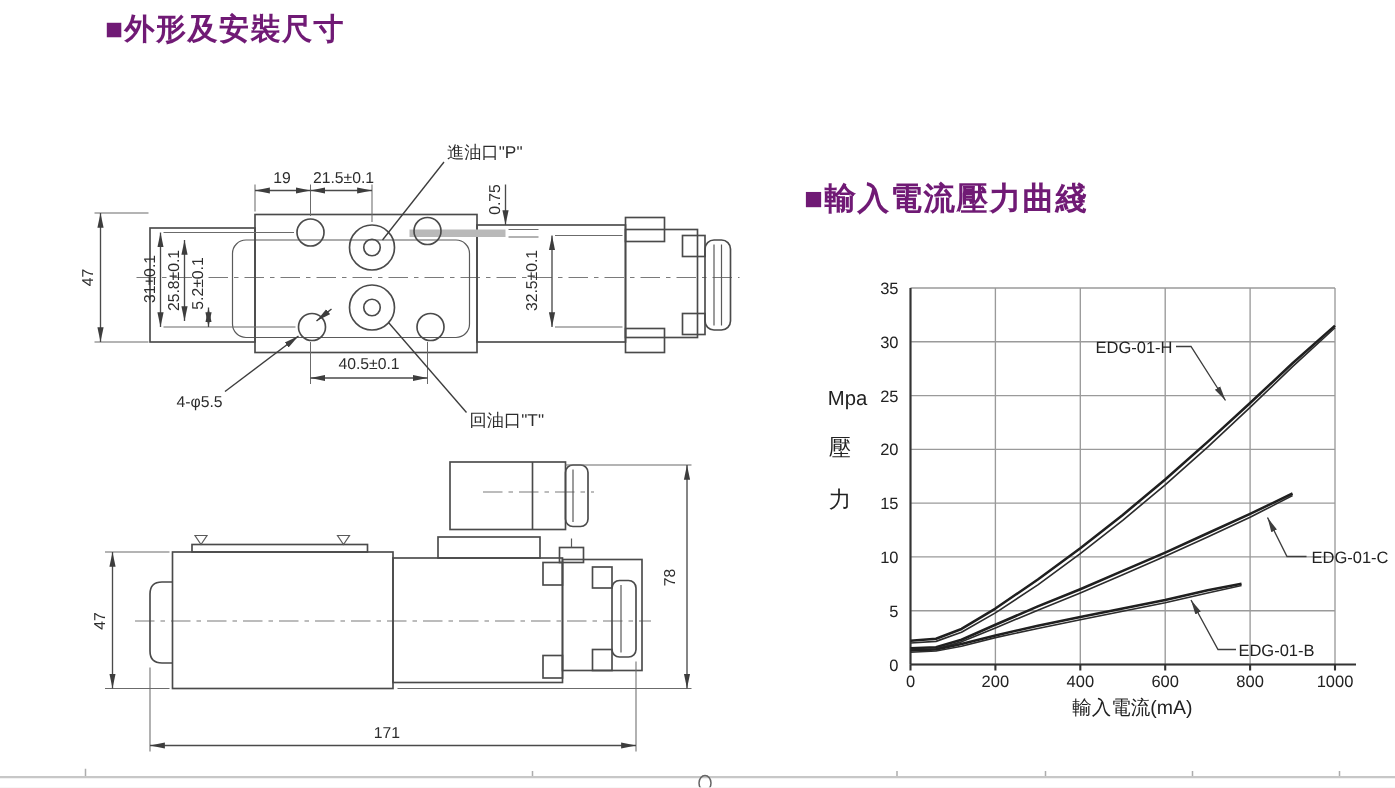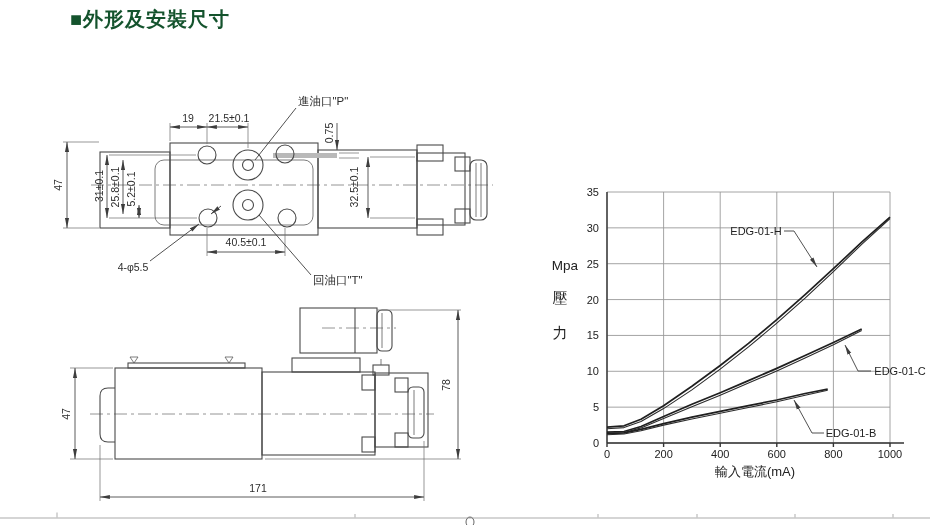--- a/index.html
+++ b/index.html
@@ -1,18 +1,18 @@
 <!DOCTYPE html>
 <html><head>
 <meta charset="utf-8">
 <style>
   html,body{margin:0;padding:0;background:#f2f2f2;}
   #page{position:relative;width:930px;height:525px;background:#ffffff;overflow:hidden;
         font-family:"Liberation Sans",sans-serif;border-right:1px solid #e0e0e0;}
-  .heading{position:absolute;font-weight:700;color:#14532d;letter-spacing:1px;}
+  .heading{position:absolute;font-weight:700;color:#701a75;letter-spacing:1px;}
   #h1{left:70px;top:6px;font-size:20px;}
   #h2{left:536px;top:118px;font-size:21px;}
   svg{position:absolute;overflow:visible;}
   
   .ln{fill:none;stroke:#4a4a4a;stroke-width:1.1;}
   .lnt{fill:none;stroke:#5a5a5a;stroke-width:0.8;}
   .cl{fill:none;stroke:#7a7a7a;stroke-width:0.8;stroke-dasharray:13 4 3 4;}
   .dim{fill:none;stroke:#4a4a4a;stroke-width:0.9;}
   .ext{fill:none;stroke:#6b6b6b;stroke-width:0.7;}
   .dimtxt{font:10.5px "Liberation Sans",sans-serif;fill:#2d2d2d;}
@@ -31,20 +31,21 @@
   .xlab{font:13px "Liberation Sans",sans-serif;fill:#222;}
   .pagestrip{stroke:#c7c7c7;stroke-width:1.5;}
   .pagetick{stroke:#adadad;stroke-width:1;}
 </style>
 </head>
 <body>
 
 <div id="page">
 
   <div id="h1" class="heading">■外形及安裝尺寸</div>
+  <div id="h2" class="heading">■輸入電流壓力曲綫</div>
 
   <svg style="left:55px;top:75px;width:440px;height:220px" viewBox="0 0 440 220">
     <defs>
       <marker id="arE" viewBox="0 0 12 6" refX="12" refY="3" markerWidth="11" markerHeight="6" orient="auto">
         <path d="M0,0.5 L12,3 L0,5.5 Z" fill="#3d3d3d"></path>
       </marker>
       <marker id="arS" viewBox="0 0 12 6" refX="12" refY="3" markerWidth="11" markerHeight="6" orient="auto-start-reverse">
         <path d="M0,0.5 L12,3 L0,5.5 Z" fill="#3d3d3d"></path>
       </marker>
     </defs>

